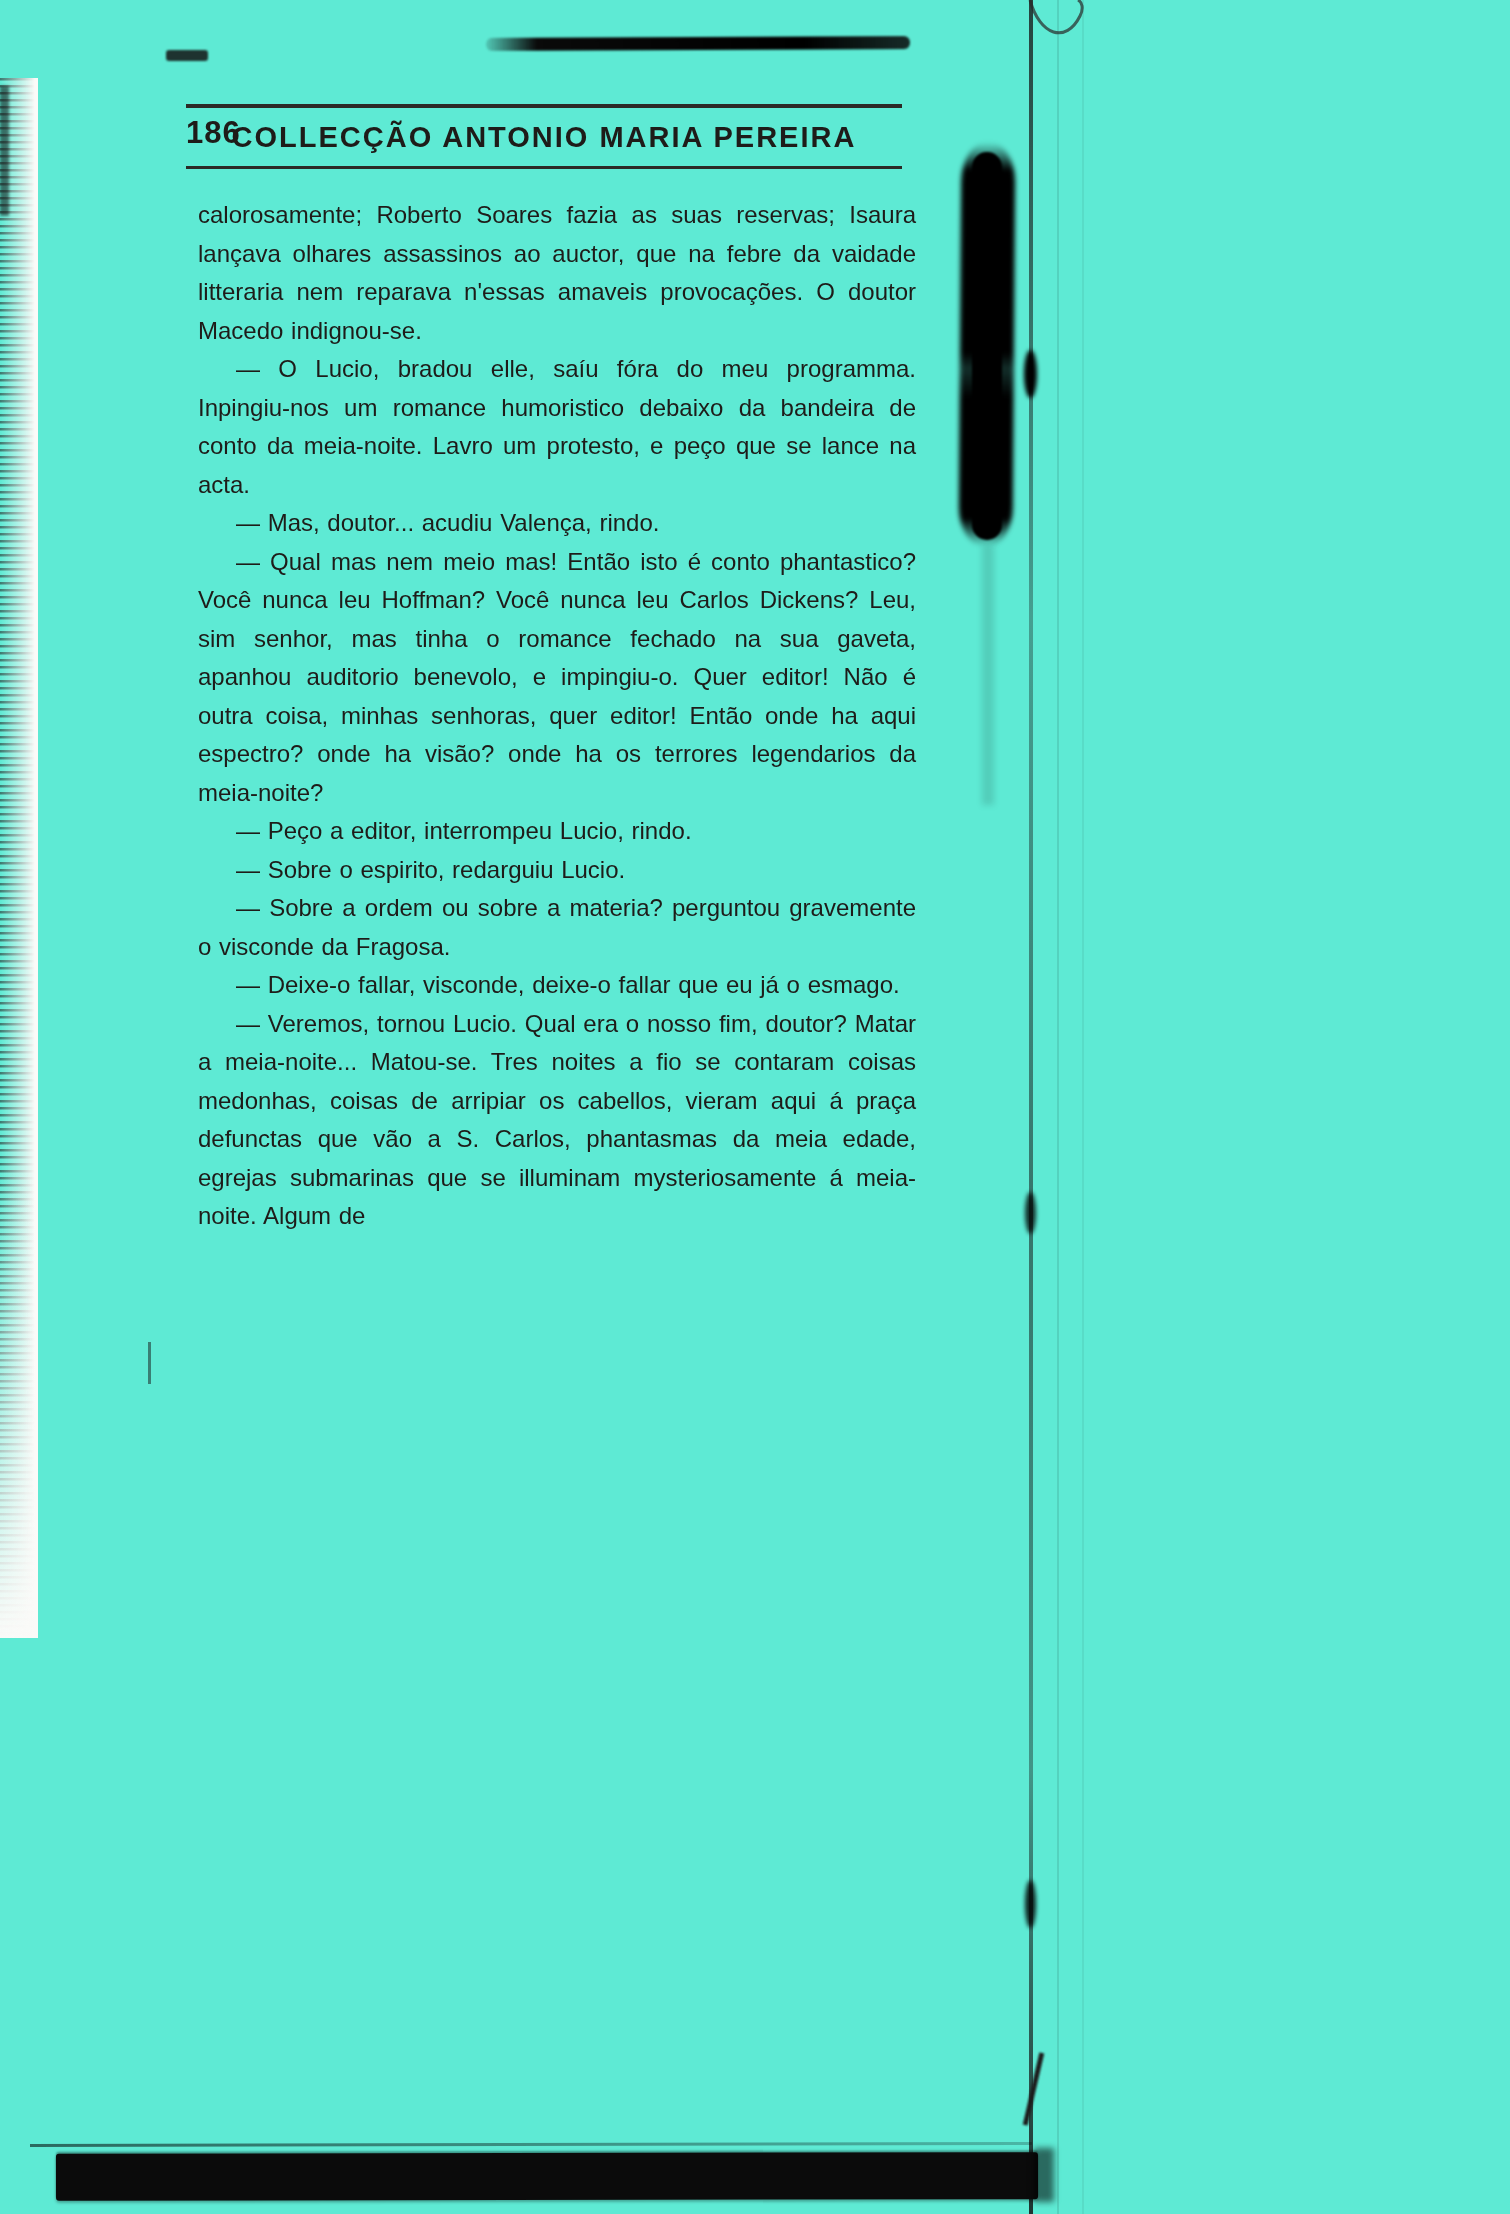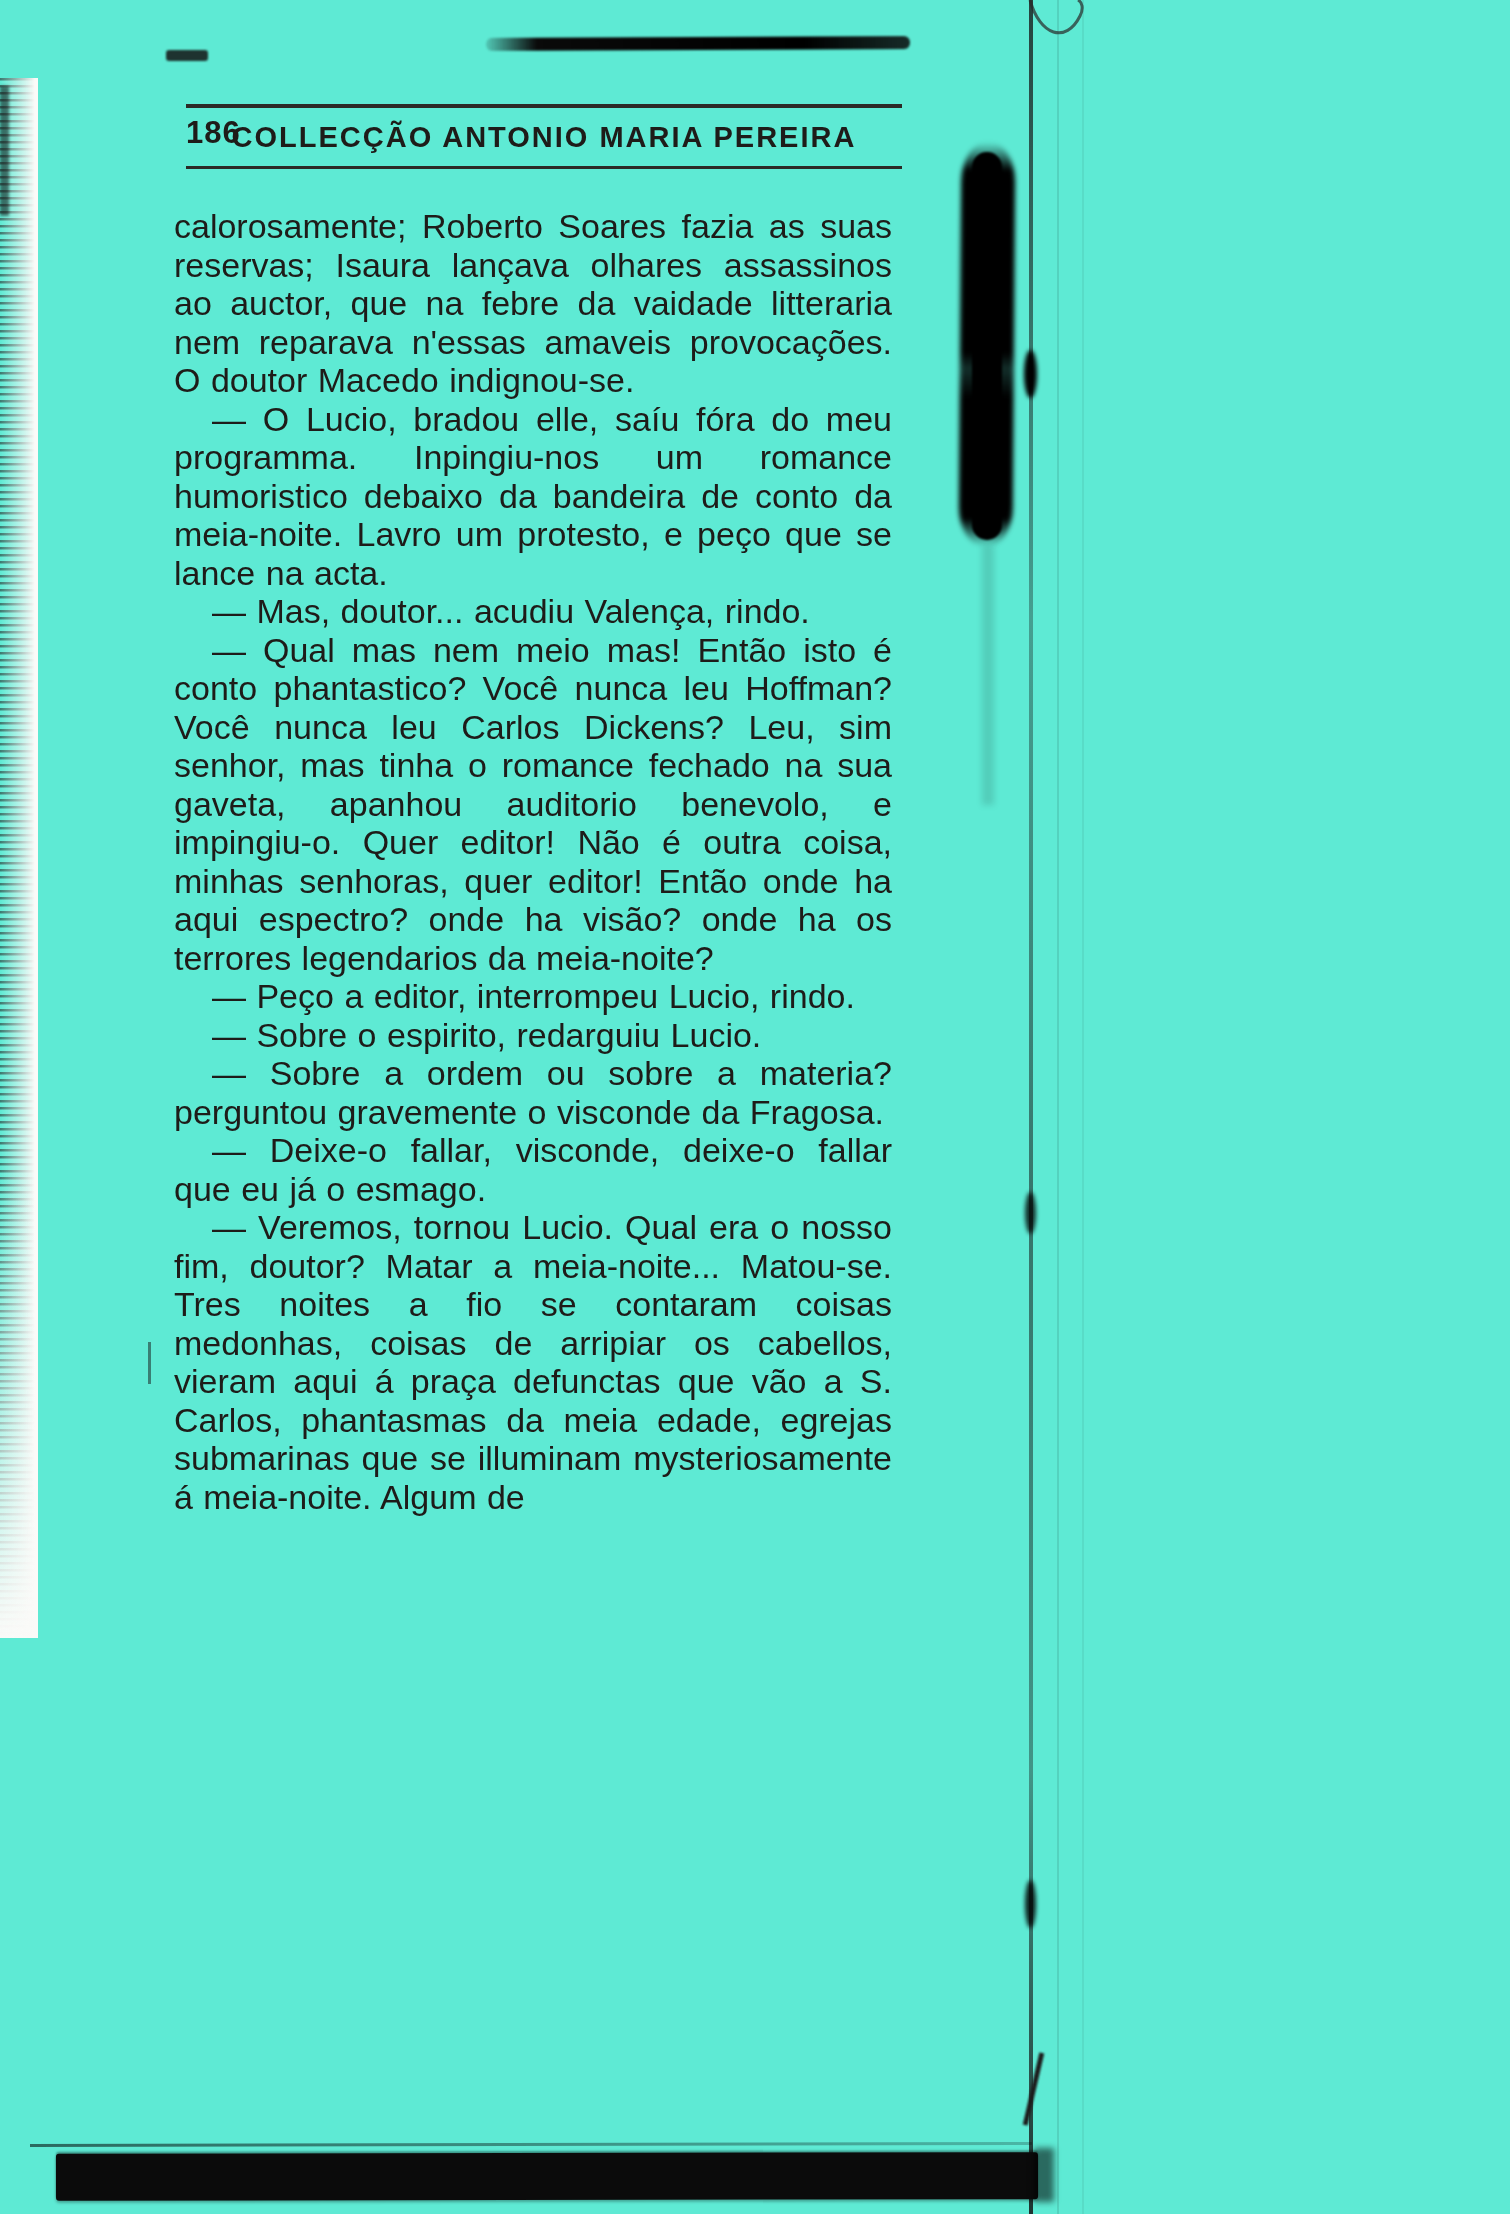--- a/index.html
+++ b/index.html
@@ -39,28 +39,27 @@
     top: 121px;
     width: 716px;
     text-align: center;
     font-size: 29px;
     font-weight: bold;
     letter-spacing: 2px;
   }
   
   .textblock {
     position: absolute;
-    left: 174px;
+    left: 198px;
     top: 196px;
     width: 718px;
-    font-size: 34px;
+    font-size: 24px;
     line-height: 38.5px;
     text-align: justify;
     word-spacing: 1px;
-    margin-top: 11px;
   }
   .textblock p {
     margin: 0;
     text-indent: 38px;
   }
   .textblock p.first {
     text-indent: 0;
   }
   
   .artifact { position: absolute; pointer-events: none; }

